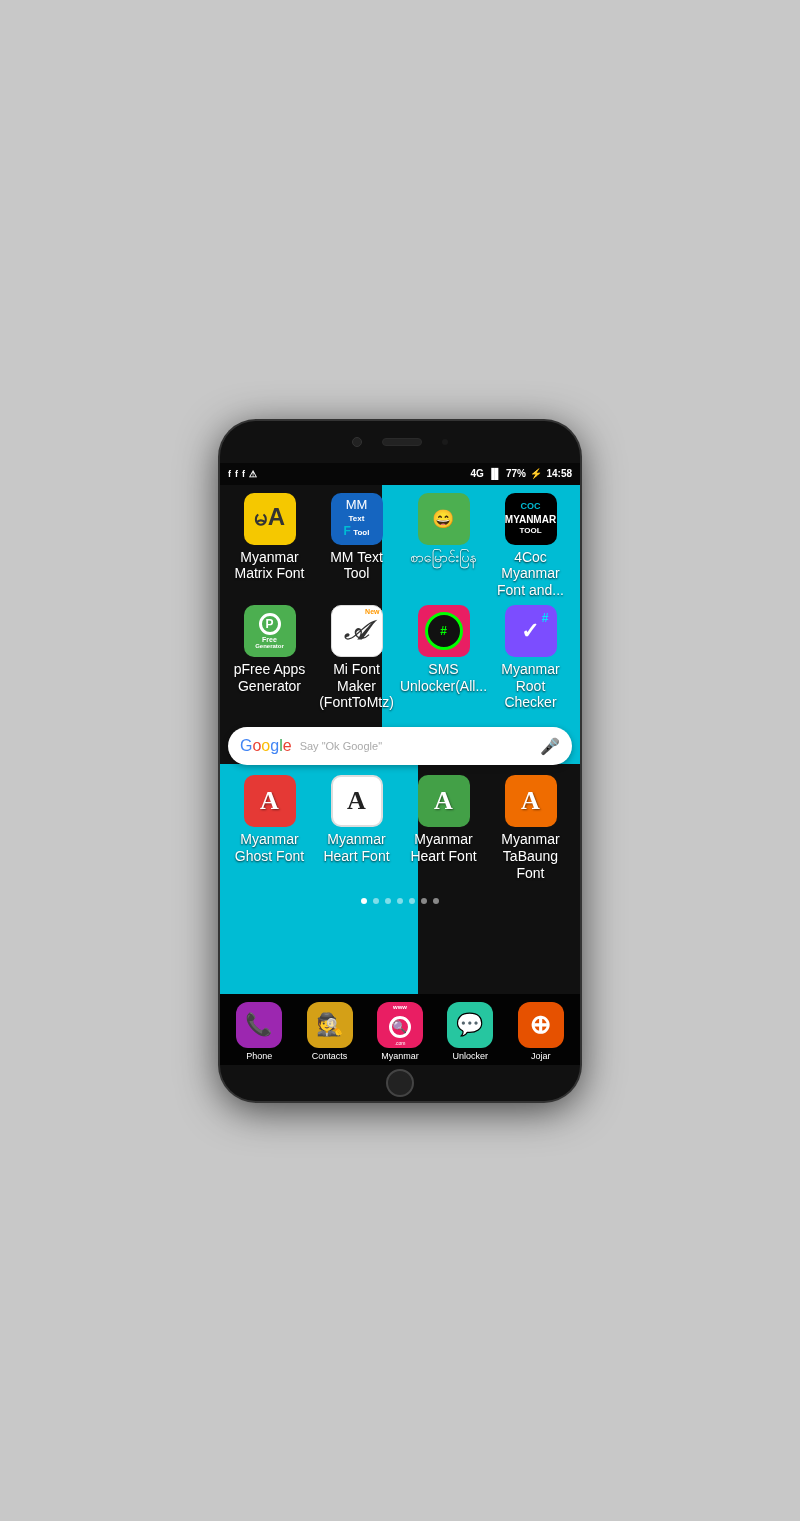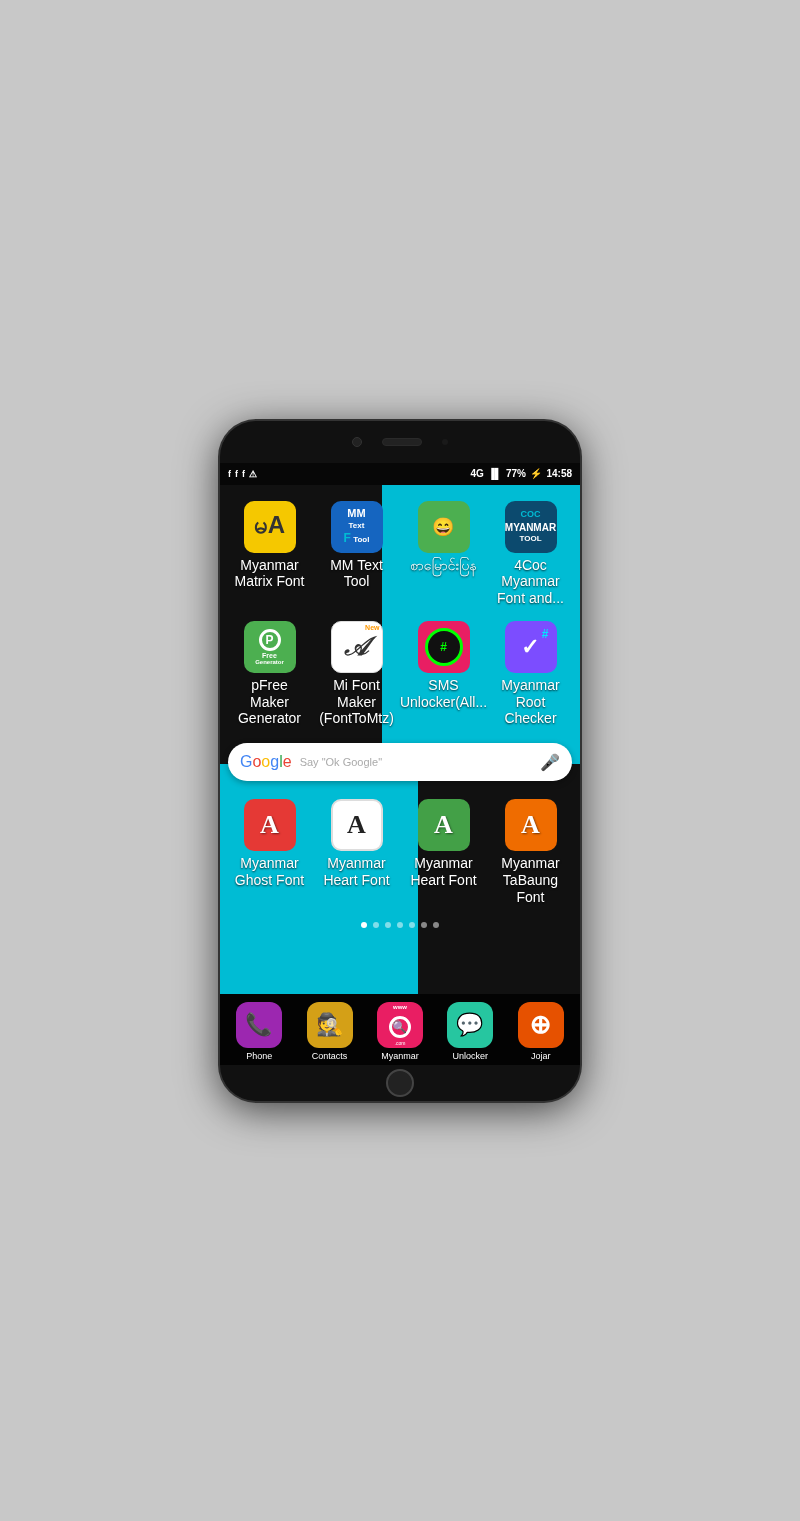--- a/index.html
+++ b/index.html
@@ -152,21 +152,20 @@
       height: 52px;
       border-radius: 10px;
       display: flex;
       align-items: center;
       justify-content: center;
       font-size: 20px;
       font-weight: bold;
       margin-bottom: 4px;
       position: relative;
       overflow: hidden;
-      margin-top: 8px;
     }
     .app-label {
       font-size: 14px;
       color: white;
       text-align: center;
       line-height: 1.2;
       text-shadow: 0 1px 2px rgba(0,0,0,0.8);
     }
     .icon-pfree {
       background: #4caf50;
@@ -292,21 +291,21 @@
       border: 2px solid #444;
       background: #222;
     }
     
     .mm-text-content {
       font-size: 8px;
       text-align: center;
       line-height: 1.3;
       color: white;
     }
-    .mm-text-content .mm-top { font-size: 11px; font-weight: bold; }
+    .mm-text-content .mm-top { font-size: 13px; font-weight: normal; }
     .mm-text-content .mm-f { color: #00bcd4; font-size: 12px; font-weight: bold; }
     
     .coc-content {
       font-size: 7px;
       text-align: center;
       line-height: 1.3;
       color: white;
     }
     .mi-font-a {
       font-size: 26px;
@@ -436,21 +435,21 @@
           </div>
 
           <div class="app-item">
             <div class="app-icon burmese-icon">
               <span style="font-size:18px; color:white;">😄</span>
             </div>
             <span class="app-label">စာမြောင်းပြန</span>
           </div>
 
           <div class="app-item">
-            <div class="app-icon" style="background:#0c4a6e; flex-direction:column; gap:0;">
+            <div class="app-icon" style="background:#000000; flex-direction:column; gap:0;">
               <div class="coc-content">
                 <div style="font-size:9px; font-weight:bold; color:#00bcd4;">COC</div>
                 <div style="font-size:10px;">MYANMAR</div>
                 <div style="font-size:8px;">TOOL</div>
               </div>
             </div>
             <span class="app-label">4Coc Myanmar Font and...</span>
           </div>
         </div>
 
@@ -459,21 +458,21 @@
           <div class="app-item">
             <div class="app-icon icon-pfree">
               <div style="display:flex;flex-direction:column;align-items:center;">
                 <div style="width:22px;height:22px;border-radius:50%;border:3px solid white;display:flex;align-items:center;justify-content:center;">
                   <span style="font-size:12px;color:white;font-weight:bold;">P</span>
                 </div>
                 <span style="font-size:7px;color:white;margin-top:1px;">Free</span>
                 <span style="font-size:6px;color:white;">Generator</span>
               </div>
             </div>
-            <span class="app-label">pFree Maker Generator</span>
+            <span class="app-label">pFree Apps Generator</span>
           </div>
 
           <div class="app-item">
             <div class="app-icon icon-mi-font" style="position:relative;">
               <span class="mi-font-a">𝒜</span>
               <span class="mi-new-badge">New</span>
             </div>
             <span class="app-label">Mi Font Maker (FontToMtz)</span>
           </div>
 

